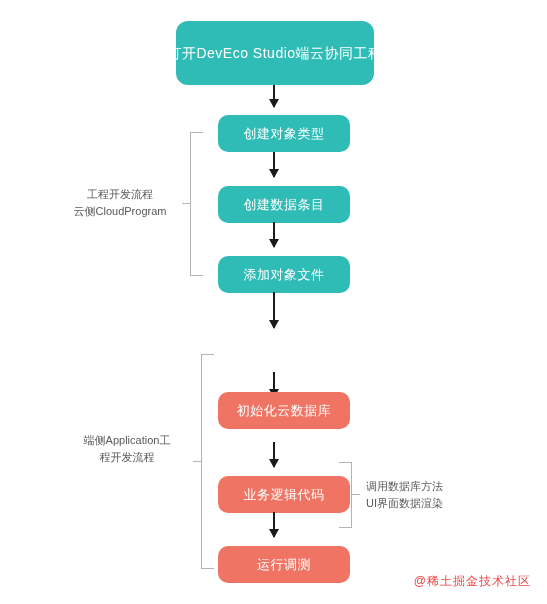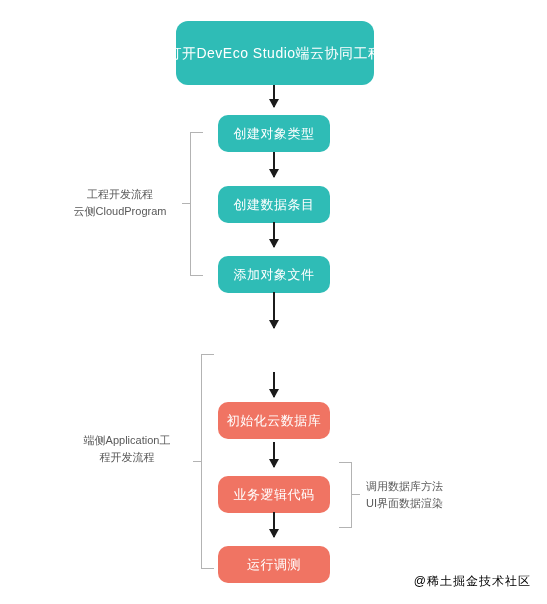--- a/index.html
+++ b/index.html
@@ -38,21 +38,21 @@
   .node.salmon { background: #F07463; }
 
   .node.root {
     left: 176px; top: 21px;
     width: 198px; height: 64px;
     border-radius: 12px;
     font-size: 14px;
   }
   .node.step {
     left: 218px;
-    width: 112px; height: 37px;
+    width: 132px; height: 37px;
   }
 
   
   .arrow {
     position: absolute;
     left: 273px;
     width: 2px;
     background: #1b1b1b;
   }
   .arrow::after {
@@ -88,21 +88,21 @@
     white-space: nowrap;
     user-select: none;
   }
   .side-label.right-align { text-align: left; }
 
   
   .watermark {
     position: absolute;
     right: 16px;
     bottom: 14px;
-    color: #000000;
+    color: #ef4444;
     font-size: 12px;
     letter-spacing: 1px;
     user-select: none;
     margin-left: 16px;
   }
 </style>
 </head>
 <body>
 
 <div id="canvas">
@@ -127,21 +127,21 @@
 
   <div class="node teal step" style="top:256px;">
     <span>添加对象文件</span>
   </div>
 
   <div class="arrow" style="top:292px; height:36px;"></div>
 
 
   <div class="arrow" style="top:372px; height:25px;"></div>
 
-  <div class="node salmon step" style="top:402px;">
+  <div class="node salmon step" style="top:392px;">
     <span>初始化云数据库</span>
   </div>
 
   <div class="arrow" style="top:442px; height:25px;"></div>
 
   <div class="node salmon step" style="top:476px;">
     <span>业务逻辑代码</span>
   </div>
 
   <div class="arrow" style="top:512px; height:25px;"></div>

